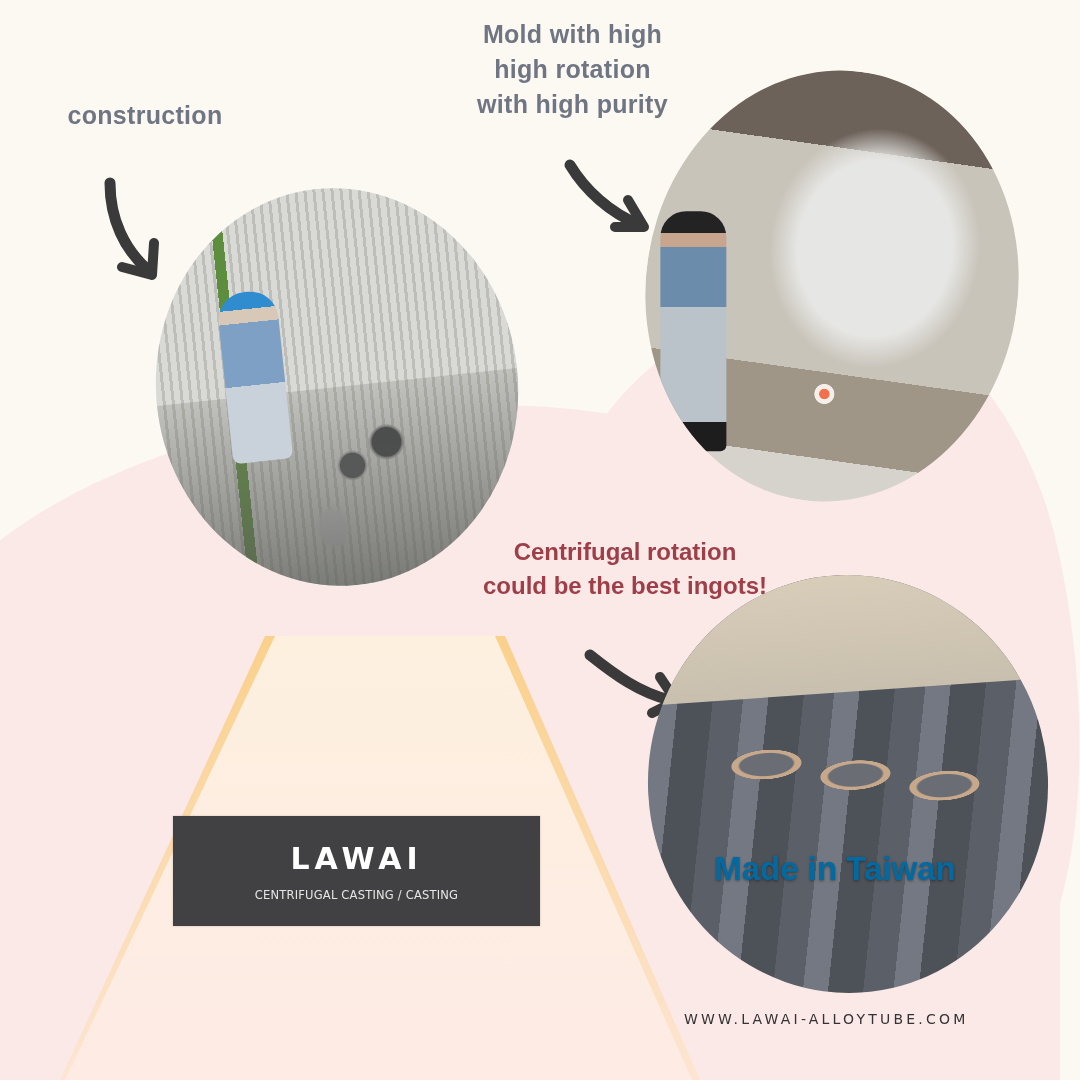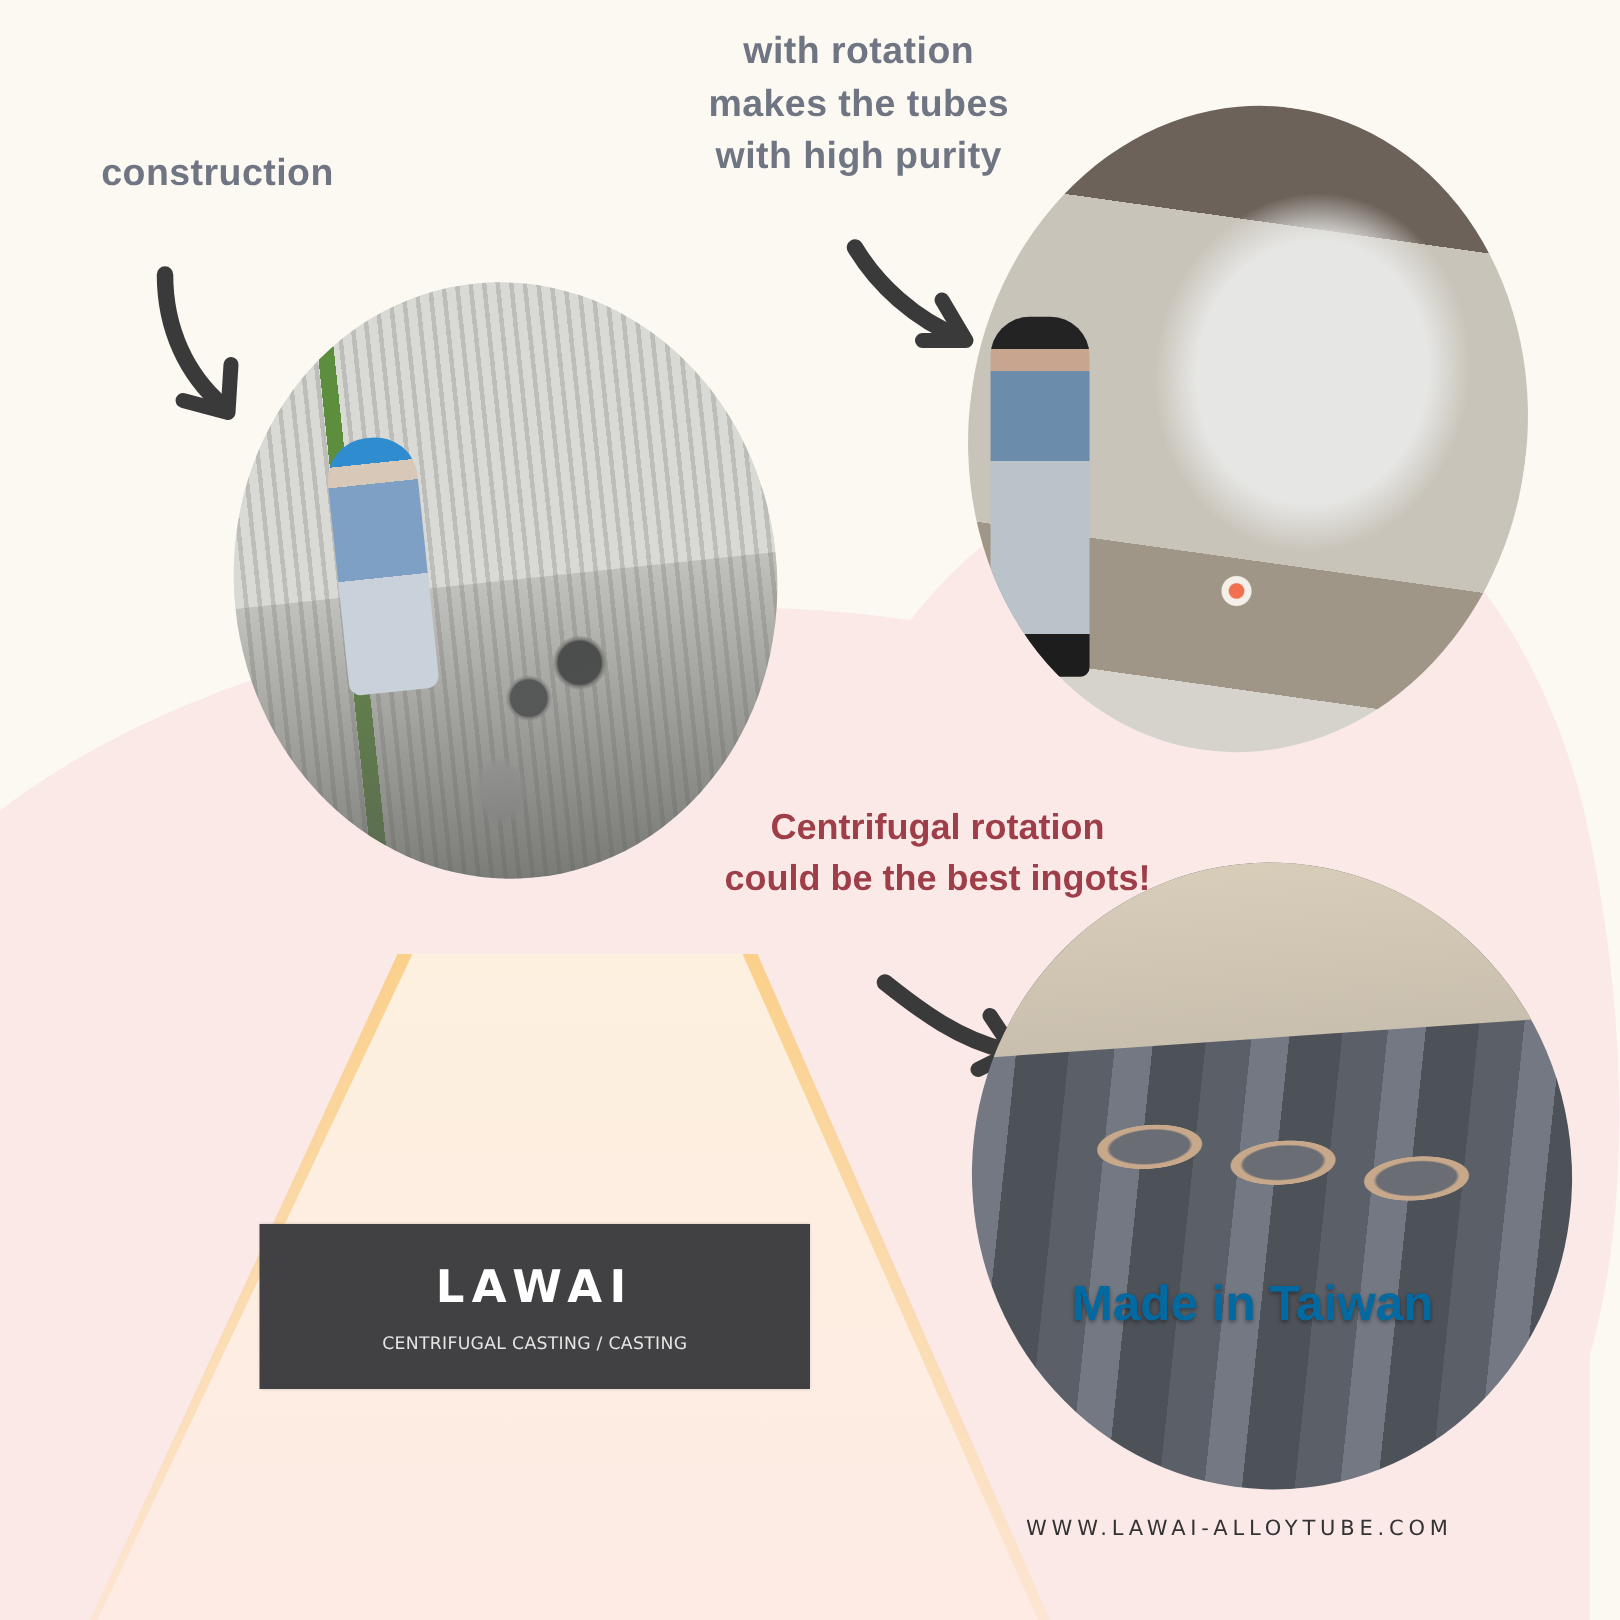--- a/index.html
+++ b/index.html
@@ -55,22 +55,22 @@
 
 <div class="beam"></div>
 <div class="beam-edge"></div>
 <div class="beam-edge r"></div>
 
 <div class="caption" style="left:55px;top:98px;width:180px;">
   <div>construction</div>
 </div>
 
 <div class="caption" style="left:450px;top:17px;width:245px;">
-  <div>with rotation</div>
-  <div>makes the tubes</div>
+  <div>Mold with high</div>
+  <div>high rotation</div>
   <div>with high purity</div>
 </div>
 
 <svg class="arrow" style="left:100px;top:175px" width="70" height="110" viewBox="0 0 70 110">
   <path d="M10 8 C 10 45, 25 75, 48 95" stroke="#3a3a3a" stroke-width="11" fill="none" stroke-linecap="round"></path>
   <path d="M22 92 L52 100 L54 68" stroke="#3a3a3a" stroke-width="10" fill="none" stroke-linecap="round" stroke-linejoin="round"></path>
 </svg>
 
 <svg class="arrow" style="left:560px;top:155px" width="100" height="85" viewBox="0 0 100 85">
   <path d="M10 10 C 25 35, 50 58, 80 70" stroke="#3a3a3a" stroke-width="11" fill="none" stroke-linecap="round"></path>

